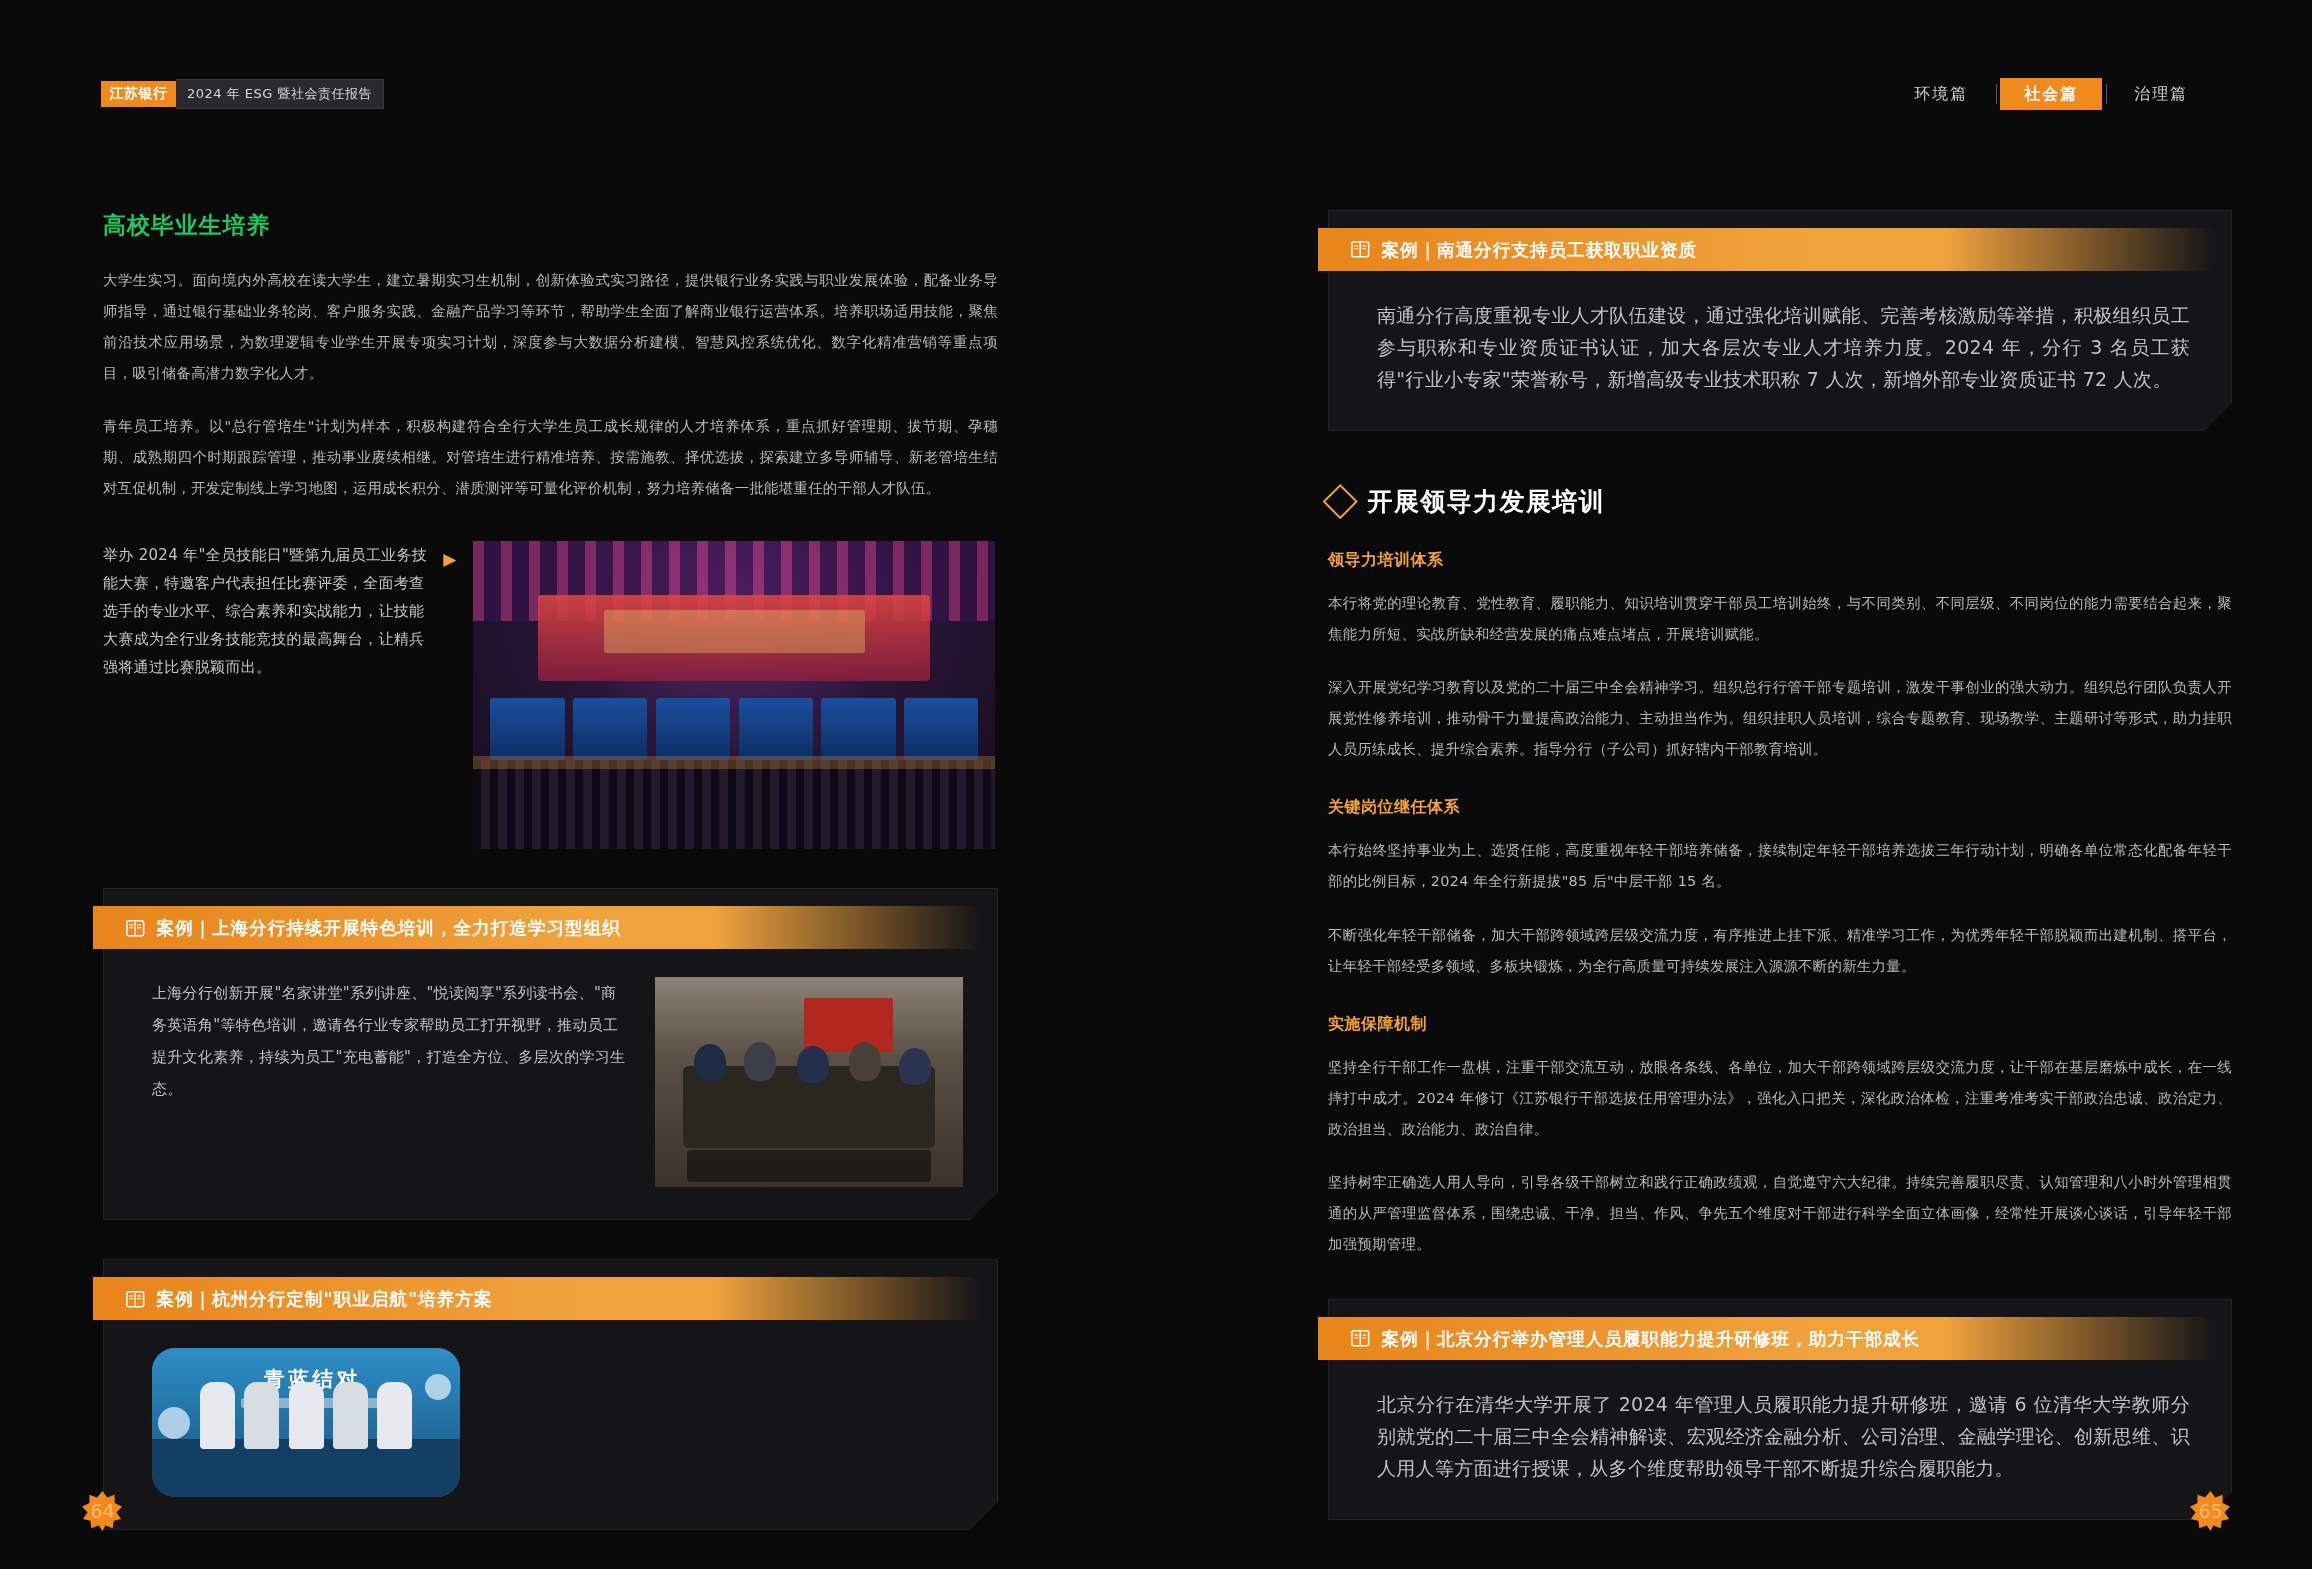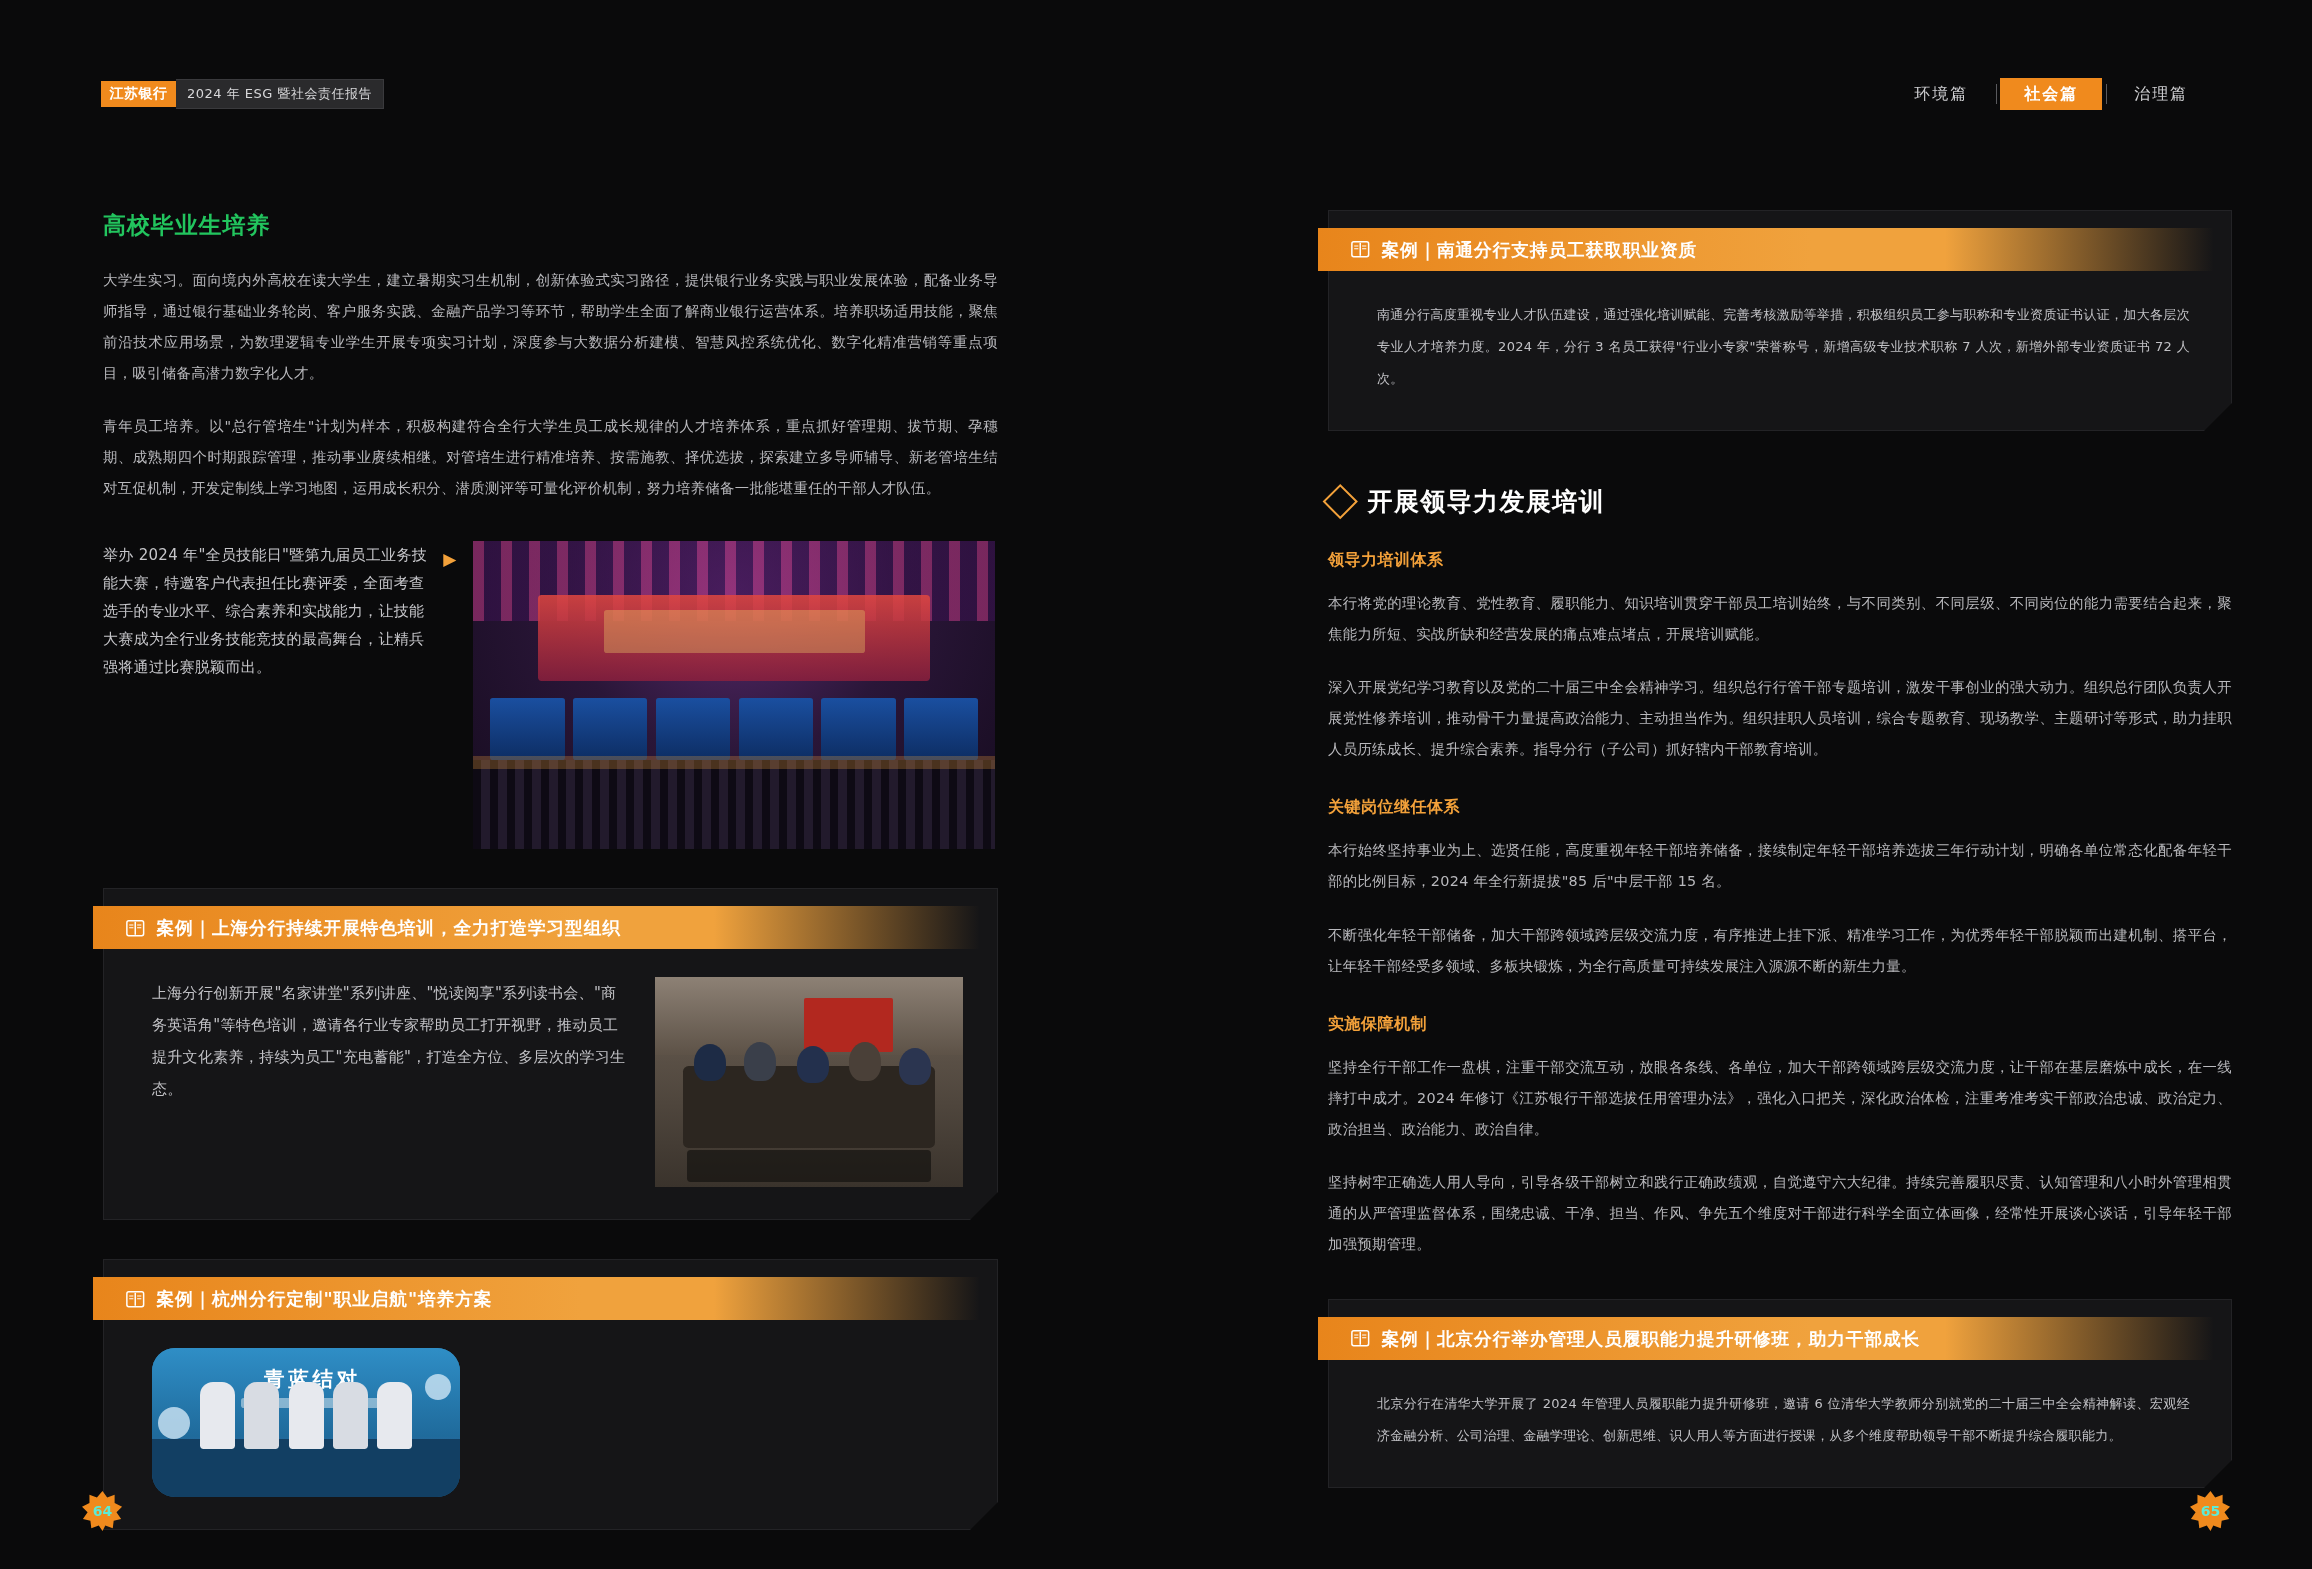--- a/index.html
+++ b/index.html
@@ -57,35 +57,35 @@
   .case-hd{
     display:flex;align-items:center;gap:11.2px;
     background:linear-gradient(90deg,#e8851b 0%,#f0a23d 55%,#f0a23d 70%,rgba(240,162,61,0) 100%);
     height:43px;padding-left:32px;margin:17px 17px 0 -11.2px;position:relative;text-align:center;
   }
   .case-hd .bk{
     width:20.5px;height:20.5px;flex:none;position:relative;
   }
   .case-hd .bk svg{display:block;}
   .case-ttl{font-size:17.7px;color:#fff;font-weight:bold;letter-spacing:0.9px;white-space:nowrap;}
-  .case-bd{padding:28px 41px 35px 48px;font-size:13px;line-height:32px;color:#c2c2c6;letter-spacing:0.3px;text-align:justify;}
+  .case-bd{padding:28px 41px 35px 48px;font-size:19px;line-height:32px;color:#c2c2c6;letter-spacing:0.3px;text-align:justify;}
   .case-flex{display:flex;gap:24px;align-items:flex-start;padding:28px 34px 32px 48px;}
   .case-flex .txt{flex:1;font-size:15px;line-height:32px;color:#c2c2c6;letter-spacing:0.3px;}
 
   
   h3.sub{font-size:16px;color:#f3a13a;font-weight:bold;margin:32px 0 17px 0;letter-spacing:0.5px;}
   .diamond-hd{display:flex;align-items:center;gap:15px;margin:54px 0 24px 0;}
   .diamond{width:20.5px;height:20.5px;transform:rotate(45deg);border:2.8px solid #f3a13a;flex:none;}
   .diamond-hd h2{margin:0;font-size:25px;color:#fff;font-weight:bold;letter-spacing:1.4px;}
 
   
   .pgnum{position:absolute;bottom:39px;width:41px;height:41px;}
   .pgnum .burst{position:absolute;inset:0;}
   .pgnum span{position:absolute;inset:0;display:flex;align-items:center;justify-content:center;
-    color:#5eead4;font-size:14px;font-weight:bold;}
+    color:#fdba74;font-size:19px;font-weight:normal;}
   .pg-left{left:82px;}
   .pg-right{right:82px;}
 
   
   .ph{position:relative;overflow:hidden;background:#222;}
 </style>
 </head>
 <body>
 
 <div class="page">

